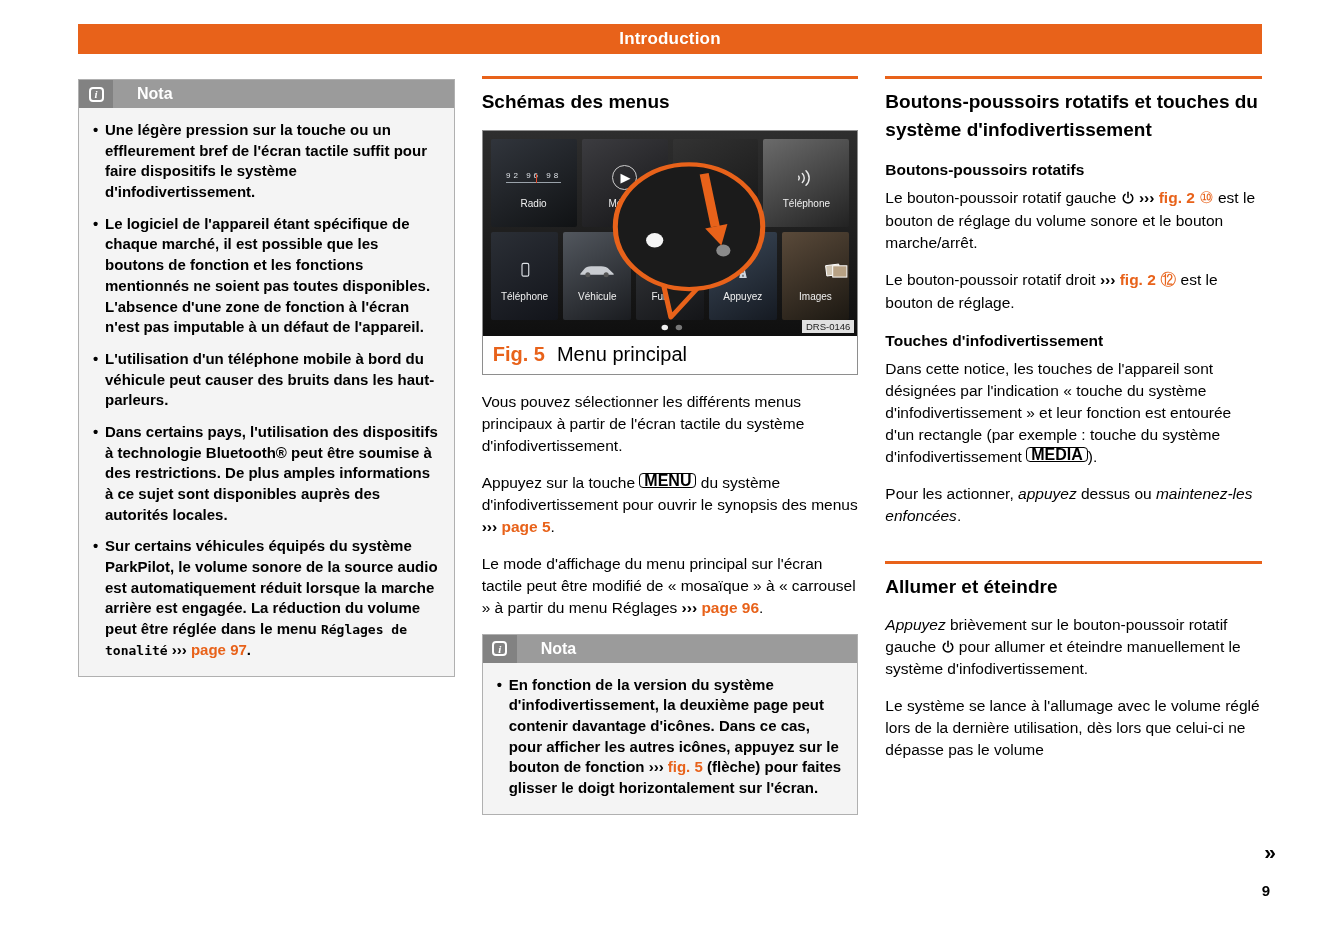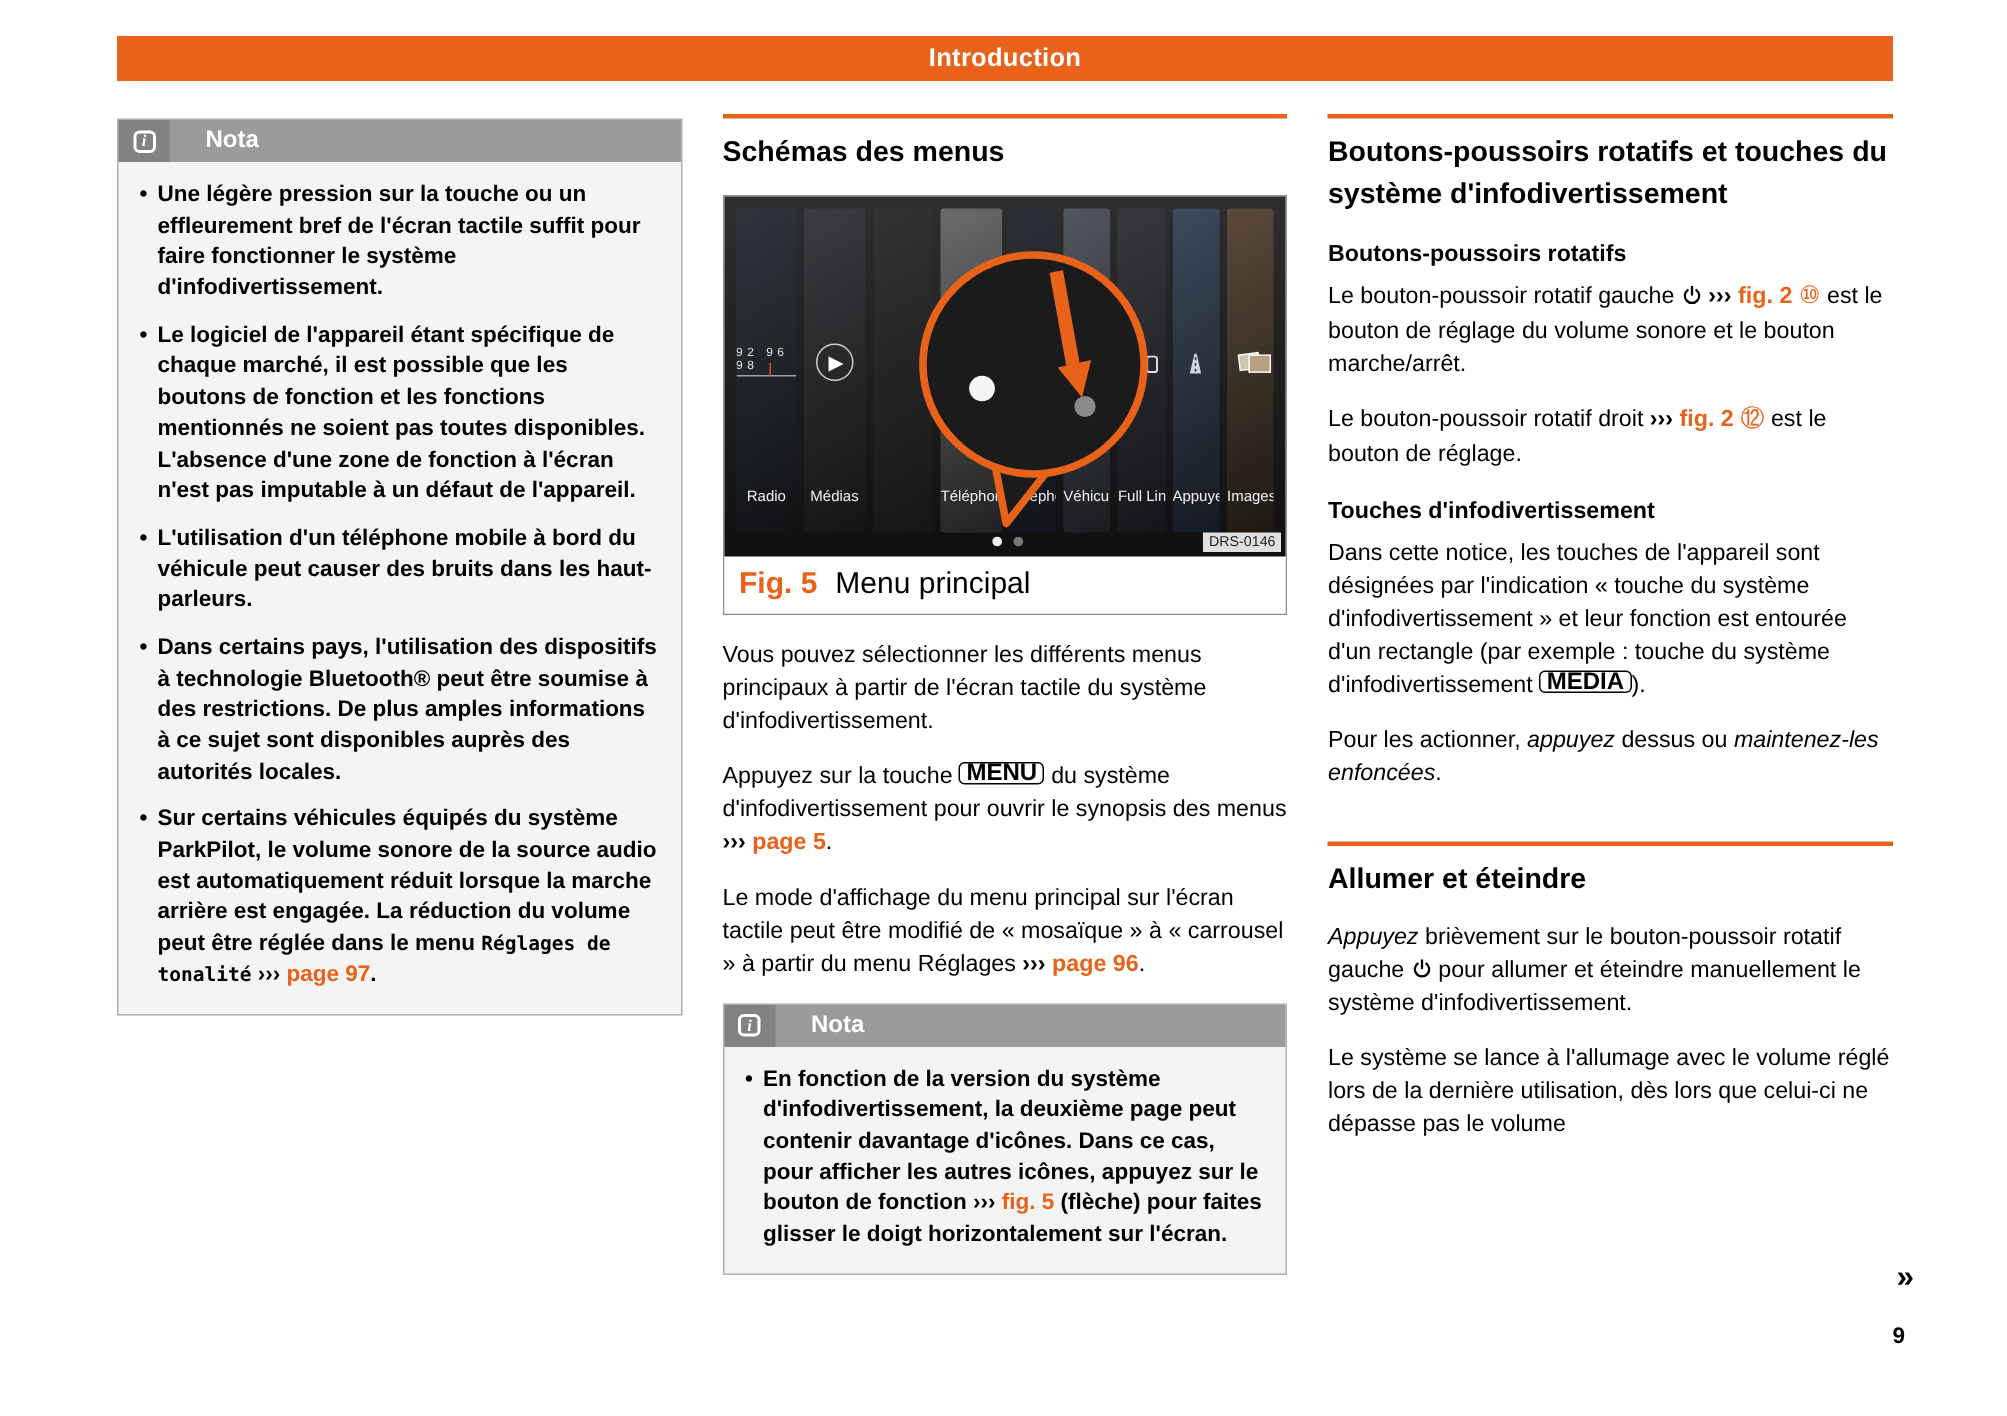--- a/index.html
+++ b/index.html
@@ -41,39 +41,39 @@
   .ref{color:var(--accent);font-weight:bold;}
   .circled-num{color:var(--accent);font-size:16px;}
   .mono{font-family:"DejaVu Sans Mono", monospace;font-size:13px;}
   .it{font-style:italic;}
   .keycap{display:inline-block;border:1.5px solid #000;border-radius:4px;padding:0 4px;font-size:16px;
     font-weight:bold;line-height:13px;vertical-align:2px;}
   .power-icon svg{vertical-align:-2px;}
 
   
   .figure-box{border:1px solid #8e8e8e;margin:6px 0 16px 0;}
-  .screenshot{position:relative;height:240px;background:linear-gradient(180deg,#2e2e2e,#0f0f0f);overflow:hidden;
-    padding:8px 8px 16px 8px;display:flex;flex-direction:row;gap:5px;}
+  .screenshot{position:relative;height:205px;background:linear-gradient(180deg,#2e2e2e,#0f0f0f);overflow:hidden;
+    padding:8px 8px 16px 8px;display:flex;flex-direction:column;gap:5px;}
   .tiles-row{display:grid;gap:5px;flex:1;}
   .r1{grid-template-columns:repeat(4,1fr);}
   .r2{grid-template-columns:repeat(5,1fr);}
   .tile{position:relative;border-radius:2px;overflow:hidden;display:flex;align-items:center;justify-content:center;
     background:linear-gradient(150deg,#454545,#181818);}
   .tile-label{position:absolute;left:0;right:0;bottom:18px;text-align:center;color:#f0f0f0;font-size:10px;white-space:nowrap;}
   .tile-ico{margin-bottom:10px;display:flex;align-items:center;justify-content:center;}
   .t-radio{background:linear-gradient(150deg,#31353c,#101214);}
   .radio-scale{color:#dfe3e8;font-size:8px;letter-spacing:3px;border-bottom:1px solid #9aa2aa;padding-bottom:2px;margin-bottom:12px;position:relative;}
   .radio-scale::after{content:"";position:absolute;left:55%;bottom:-1px;width:1px;height:9px;background:#e04a2a;}
   .t-medias{background:linear-gradient(150deg,#3c3c40,#141416);}
   .play-glyph{color:#fff;font-size:13px;border:1.5px solid #ccc;border-radius:50%;width:25px;height:25px;
     display:flex;align-items:center;justify-content:center;padding-left:2px;margin-bottom:10px;}
   .t-blank{background:linear-gradient(150deg,#333,#151515);}
   .t-tonalite{background:linear-gradient(150deg,#6b6b6b,#222);}
   .t-telephone{background:linear-gradient(150deg,#2b2f36,#12141a);}
-  .t-vehicule{background:linear-gradient(150deg,#52575e,#1a1c20);justify-content:flex-end;}
+  .t-vehicule{background:linear-gradient(150deg,#52575e,#1a1c20);}
   .t-fulllink{background:linear-gradient(150deg,#37393d,#141518);}
   .t-trafic{background:linear-gradient(150deg,#3d4a5a,#151a22);}
   .t-images{background:linear-gradient(150deg,#5a4a3a,#1c1812);justify-content:flex-end;}
   .annotation-svg{position:absolute;inset:0;width:100%;height:100%;z-index:2;pointer-events:none;}
   .code-label{position:absolute;right:3px;bottom:3px;background:#e0e0e0;color:#222;font-size:9.5px;padding:1px 4px;z-index:3;}
   .fig-caption{padding:7px 10px 8px 10px;font-size:20px;background:#fff;}
   .fig-label{color:var(--accent);font-weight:bold;margin-right:12px;}
 
   .continuation{position:absolute;right:62px;top:840px;font-size:21px;font-weight:bold;}
   .page-number{position:absolute;right:68px;top:882px;font-size:15px;font-weight:bold;}
@@ -91,21 +91,21 @@
 
     <div class="col">
       <section class="nota-box">
         <div class="nota-header">
           <span class="nota-icon-cell">
               <span class="nota-icon-glyph">i</span>
             </span>
           <span class="nota-title">Nota</span>
         </div>
         <div class="nota-body">
-          <p class="nota-item">Une légère pression sur la touche ou un effleurement bref de l'écran tactile suffit pour faire fonctionner le système d'infodivertissement.</p>
+          <p class="nota-item">Une légère pression sur la touche ou un effleurement bref de l'écran tactile suffit pour faire dispositifs le système d'infodivertissement.</p>
           <p class="nota-item">Le logiciel de l'appareil étant spécifique de chaque marché, il est possible que les boutons de fonction et les fonctions mentionnés ne soient pas toutes disponibles. L'absence d'une zone de fonction à l'écran n'est pas imputable à un défaut de l'appareil.</p>
           <p class="nota-item">L'utilisation d'un téléphone mobile à bord du véhicule peut causer des bruits dans les haut-parleurs.</p>
           <p class="nota-item">Dans certains pays, l'utilisation des dispositifs à technologie Bluetooth® peut être soumise à des restrictions. De plus amples informations à ce sujet sont disponibles auprès des autorités locales.</p>
           <p class="nota-item"><span>Sur certains véhicules équipés du système ParkPilot, le volume sonore de la source audio est automatiquement réduit lorsque la marche arrière est engagée. La réduction du volume peut être réglée dans le menu </span><span class="mono">Réglages de tonalité</span><span class="ref-arrow"> ››› </span><span class="ref">page 97</span><span>.</span></p>
         </div>
       </section>
     </div>
 
     <div class="col">
       <h2 class="section-heading">Schémas des menus</h2>

